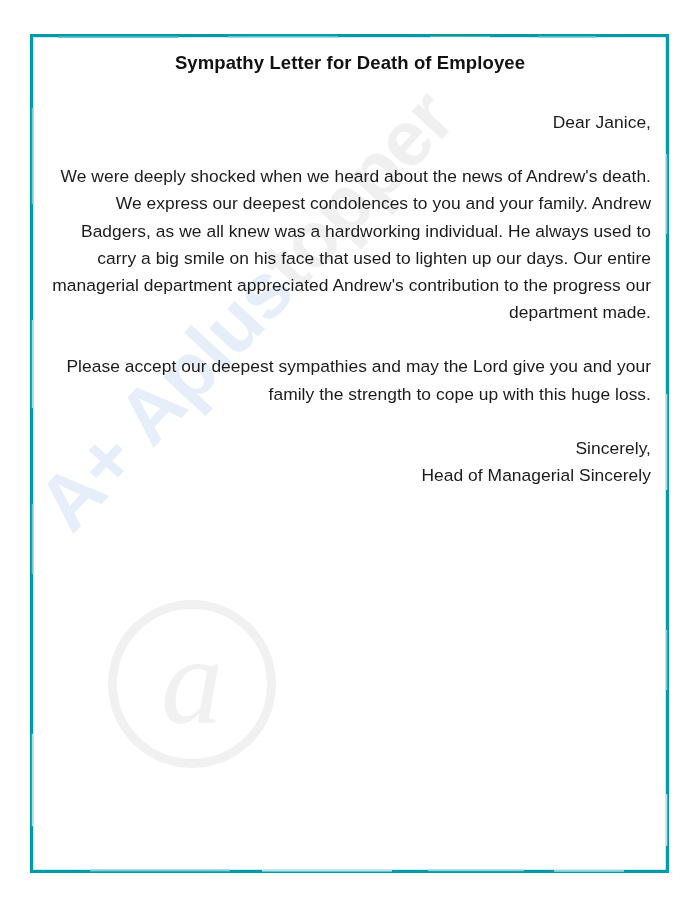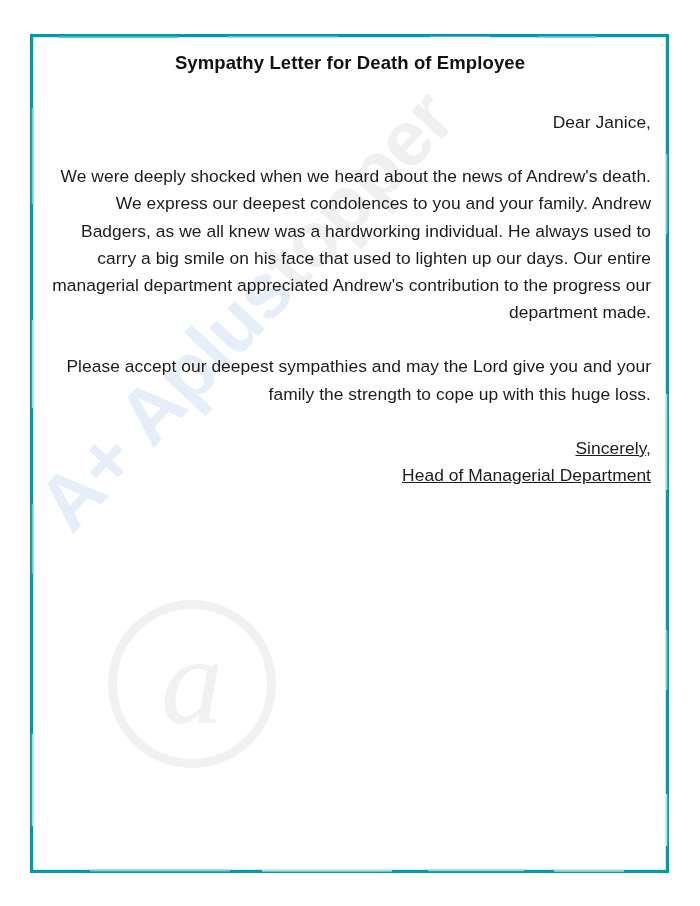--- a/index.html
+++ b/index.html
@@ -118,21 +118,21 @@
     font-size: 17.4px;
     line-height: 27.2px;
     color: #1b1b1b;
     letter-spacing: 0.05px;
     text-align: right;
   }
 
   .para {
     margin: 0 0 27px 0;
   }
-  .para:last-child { margin-bottom: 0; text-decoration: underline; }
+  .para:last-child { margin-bottom: 0; }
 
   .sig-line { display: block; }
 </style>
 </head>
 <body>
 
 <div class="page">
 
   <div class="watermark-layer">
     <div class="wm-circle"></div>
@@ -176,18 +176,18 @@
     <div class="letter-body">
       <p class="para">Dear Janice,</p>
 
       <p class="para">We were deeply shocked when we heard about the news of Andrew's death. We express our deepest condolences to you and your family. Andrew Badgers, as we all knew was a hardworking individual. He always used to carry a big smile on his face that used to lighten up our days. Our entire managerial department appreciated Andrew's contribution to the progress our department made.</p>
 
 
       <p class="para">Please accept our deepest sympathies and may the Lord give you and your family the strength to cope up with this huge loss.</p>
 
       <p class="para">
         <span class="sig-line">Sincerely,</span>
-        <span class="sig-line">Head of Managerial Department</span>
+        <span class="sig-line">Head of Managerial Sincerely</span>
       </p>
     </div>
 
   </div>
 </div>
 
 </body></html>

